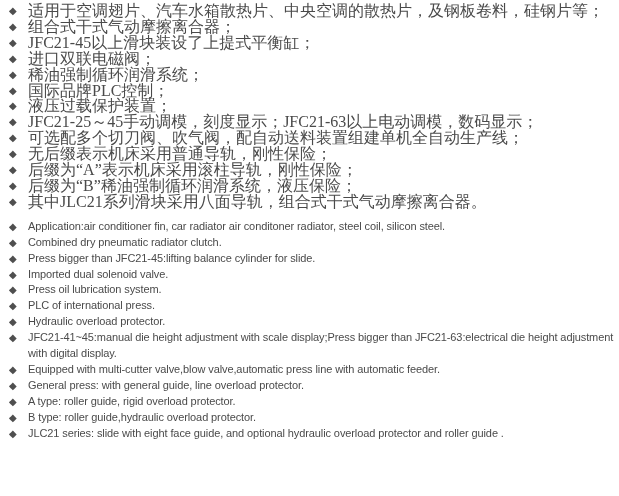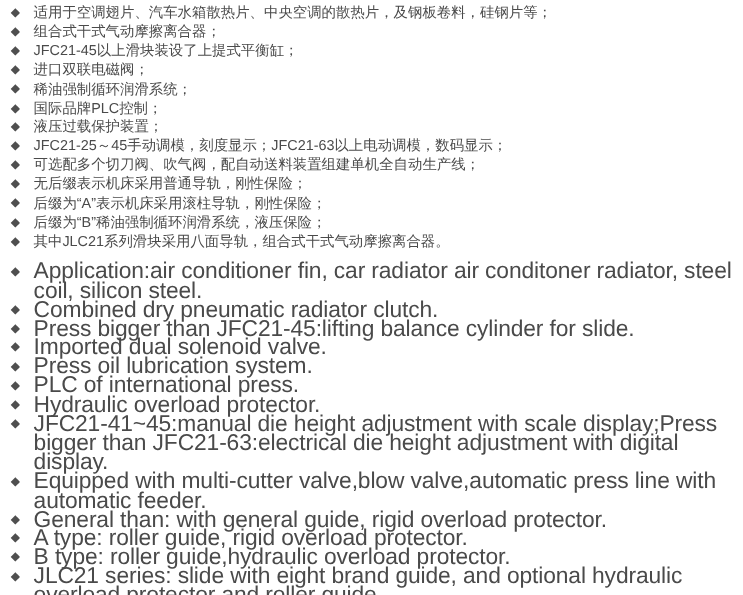--- a/index.html
+++ b/index.html
@@ -26,25 +26,25 @@
     line-height: 15.9px;
     color: #4f4f4f;
     text-align: left;
     padding-left: 1px;
   }
   .item-text {
     flex: 1 1 auto;
     line-height: 15.9px;
   }
   .zh .item-text {
-    font-size: 12px;
-    font-family: Liberation Sans, sans-serif;
+    font-size: 16px;
+    font-family: Liberation Serif, serif;
   }
   .en .item-text {
-    font-size: 19px;
+    font-size: 11px;
     letter-spacing: -0.1px;
   }
   .en {
     margin-top: 9px;
   }
 </style>
 </head>
 <body>
 
 <div class="feature-list zh">
@@ -157,30 +157,30 @@
       <span class="item-text">JFC21-41~45:manual die height adjustment with scale display;Press bigger than JFC21-63:electrical die height adjustment with digital display.</span>
     </div>
 
     <div class="feature-item">
       <span class="bullet">◆</span>
       <span class="item-text">Equipped with multi-cutter valve,blow valve,automatic press line with automatic feeder.</span>
     </div>
 
     <div class="feature-item">
       <span class="bullet">◆</span>
-      <span class="item-text">General than: with general guide, rigid overload protector.</span>
+      <span class="item-text">General press: with general guide, line overload protector.</span>
     </div>
 
     <div class="feature-item">
       <span class="bullet">◆</span>
       <span class="item-text">A type: roller guide, rigid overload protector.</span>
     </div>
 
     <div class="feature-item">
       <span class="bullet">◆</span>
       <span class="item-text">B type: roller guide,hydraulic overload protector.</span>
     </div>
 
     <div class="feature-item">
       <span class="bullet">◆</span>
-      <span class="item-text">JLC21 series: slide with eight brand guide, and optional hydraulic overload protector and roller guide .</span>
+      <span class="item-text">JLC21 series: slide with eight face guide, and optional hydraulic overload protector and roller guide .</span>
     </div>
   </div>
 
 </body></html>

